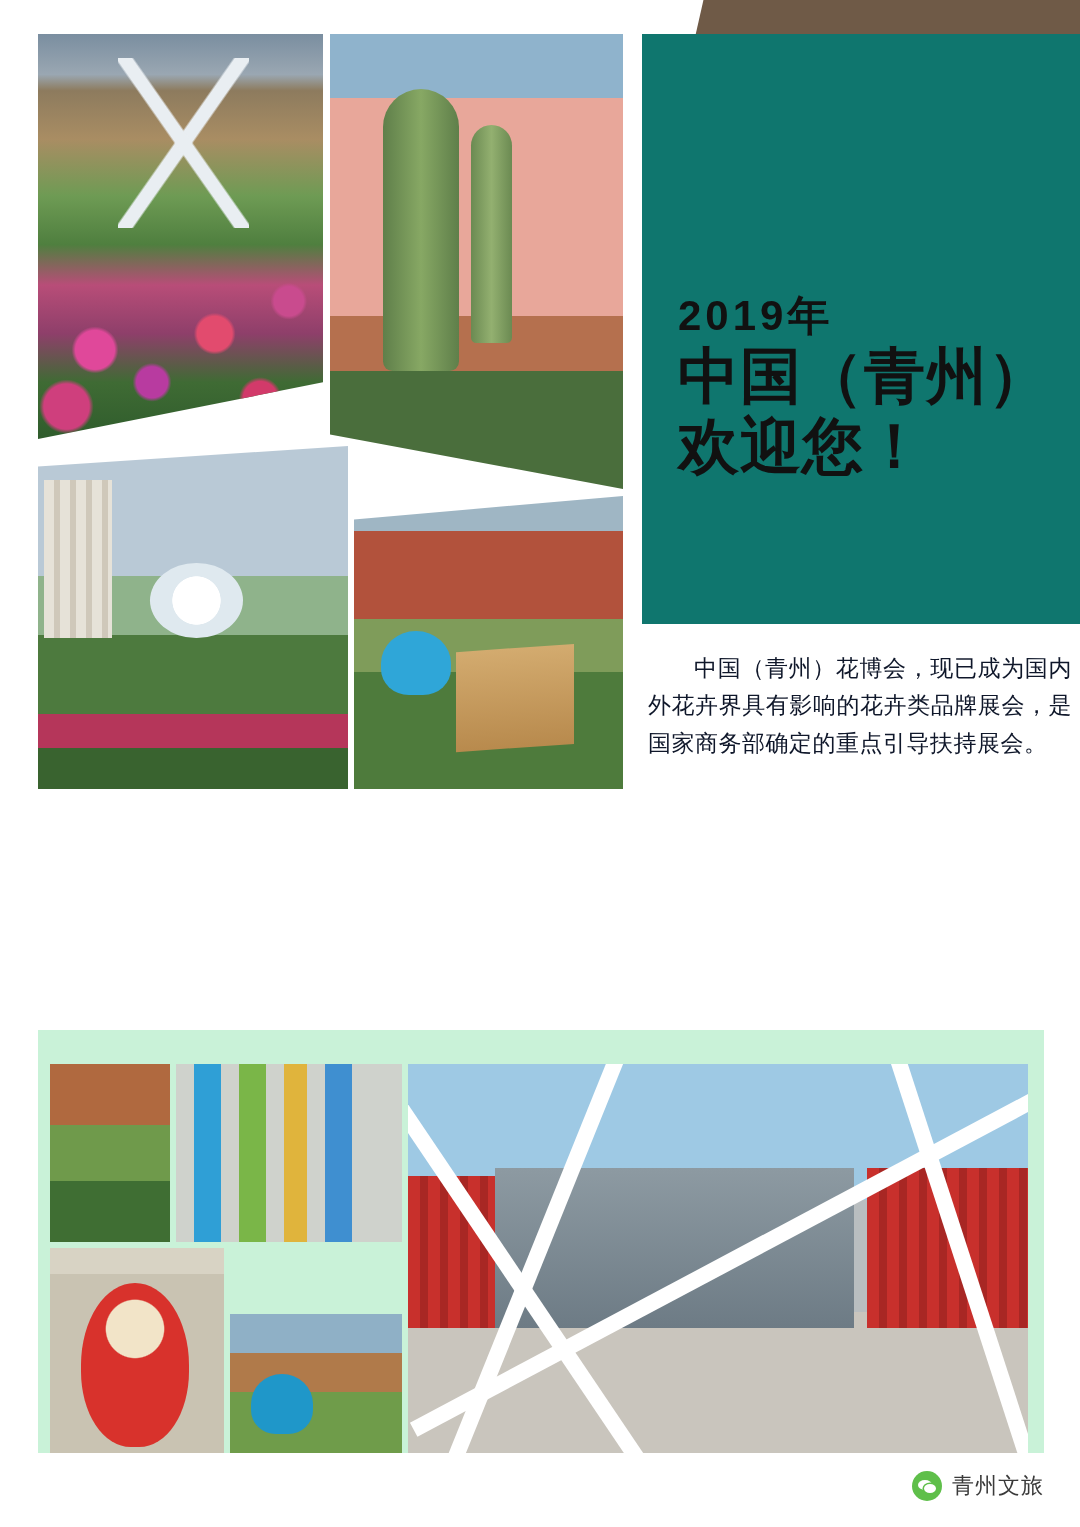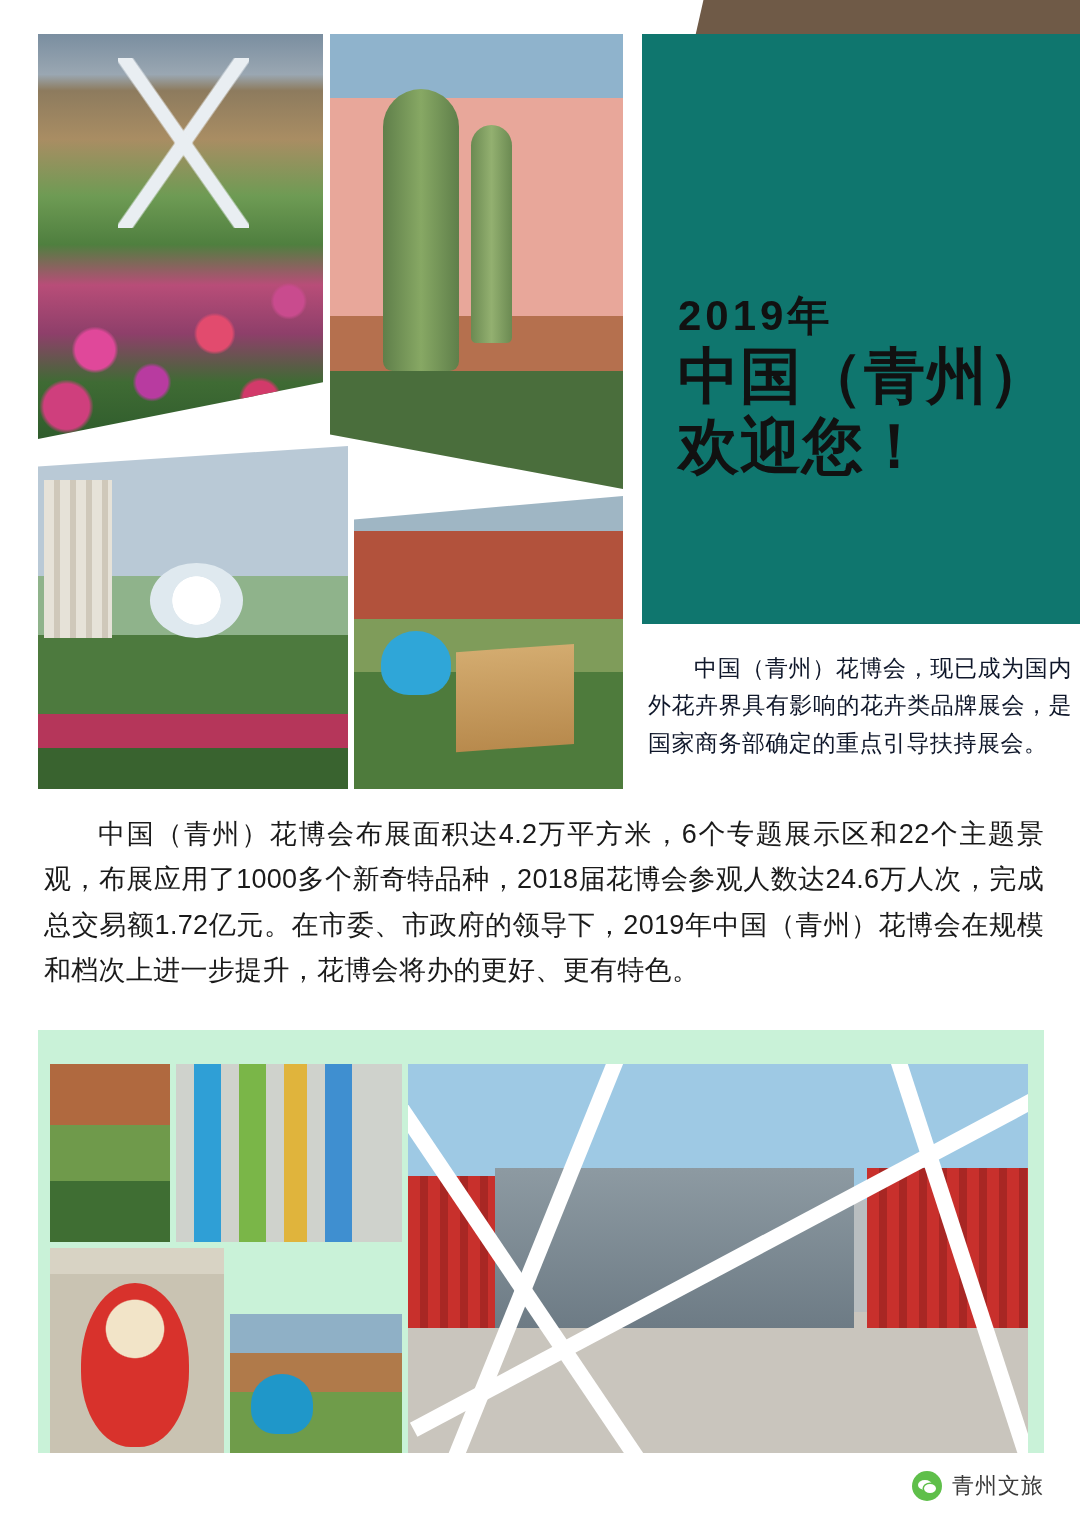--- a/index.html
+++ b/index.html
@@ -329,21 +329,20 @@
   <div class="title-panel">
     <div class="title-block">
       <div class="title-line first">2019年</div>
       <div class="title-line">中国（青州）</div>
       <div class="title-line">欢迎您！</div>
     </div>
   </div>
 
   <div class="right-para">中国（青州）花博会，现已成为国内外花卉界具有影响的花卉类品牌展会，是国家商务部确定的重点引导扶持展会。</div>
 
-  <div class="main-para">中国（青州）花博会布展面积达4.2万平方米，6个专题展示区和22个主题景观，布展应用了1000多个新奇特品种，2018届花博会参观人数达24.6万人次，完成总交易额1.72亿元。在市委、市政府的领导下，2019年中国（青州）花博会在规模和档次上进一步提升，花博会将办的更好、更有特色。</div>
 
   <div class="bottom-band"></div>
 
   <div class="bottom-left">
     <div class="photo b-house"></div>
     <div class="photo b-bottles"></div>
     <div class="photo b-matryoshka"></div>
     <div class="photo b-cart2"></div>
   </div>
 

